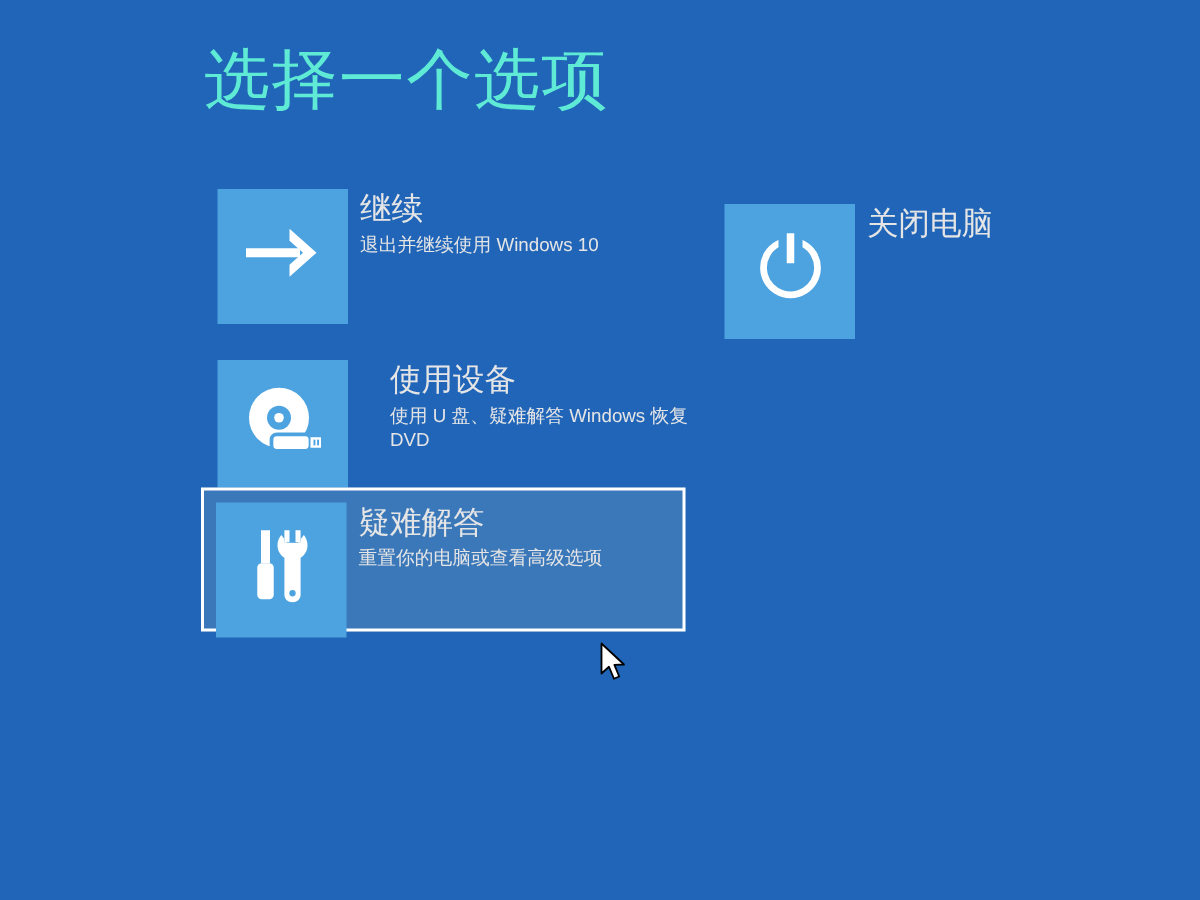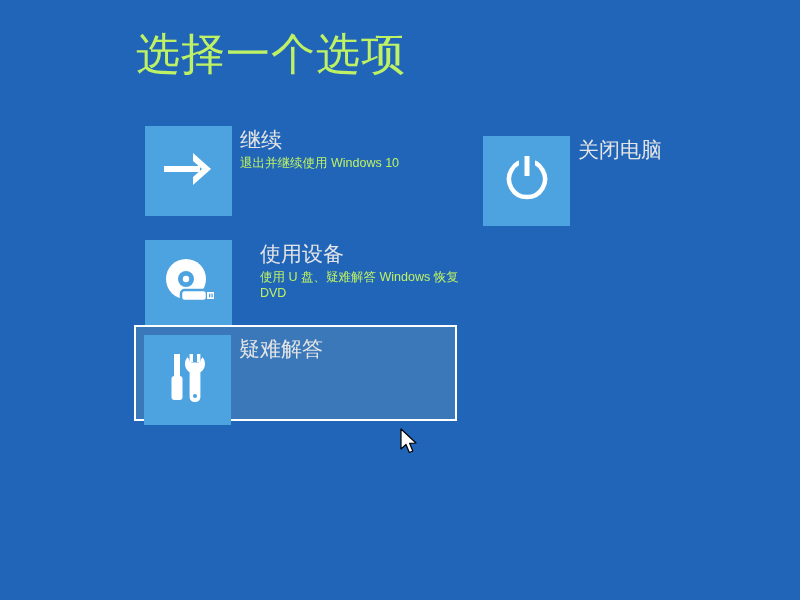--- a/index.html
+++ b/index.html
@@ -17,21 +17,21 @@
     -webkit-font-smoothing: antialiased;
   }
 
   
   #page-title {
     position: absolute;
     left: 136px;
     top: 28px;
     font-size: 44px;
     line-height: 1.18;
-    color: #bef264;
+    color: #5eead4;
     font-weight: 400;
     letter-spacing: 1px;
     white-space: nowrap;
   }
 
   
   .option-row {
     position: absolute;
     display: flex;
     align-items: flex-start;
@@ -60,21 +60,21 @@
     padding-top: 1px;
   }
   .option-title {
     color: #e5e5e5;
     font-size: 21px;
     line-height: 26px;
     font-weight: 400;
     white-space: nowrap;
   }
   .option-sub {
-    color: #bef264;
+    color: #e5e5e5;
     font-size: 12.5px;
     line-height: 16px;
     font-weight: 400;
     max-width: 207px;
     margin-top: 2px;
   }
   .option-sub.nowrap { max-width: none; white-space: nowrap; }
 
   
   #row-continue { left: 145px; top: 126px; }
@@ -153,20 +153,21 @@
           <path d="M30 2 C24 2 20 6.5 20 12 C20 15.6 21.8 18.6 24.6 20.3 L24.6 45 C24.6 48 26.9 50 30 50 C33.1 50 35.4 48 35.4 45 L35.4 20.3 C38.2 18.6 40 15.6 40 12 C40 9.4 39.1 7 37.6 5.2 L33.6 10.4 L30 10.4 L26.4 10.4 L22.6 5.2 C24.1 3.2 26.9 2 30 2 Z" fill="#ffffff"></path>
           <rect x="24.6" y="2" width="10.8" height="8" fill="#4da3e0"></rect>
           <path d="M24.6 2 L24.6 10 L28 10 L28 2 Z" fill="#ffffff"></path>
           <path d="M32 2 L32 10 L35.4 10 L35.4 2 Z" fill="#ffffff"></path>
           <circle cx="30" cy="44" r="2.1" fill="#4da3e0"></circle>
         </svg>
       </span>
     </div>
     <div class="option-text">
       <div class="option-title">疑难解答</div>
+      <div class="option-sub nowrap">重置你的电脑或查看高级选项</div>
     </div>
   </div>
 
   <div class="option-row" id="row-shutdown">
     <div class="icon-tile">
       <span class="glyph">
         <svg width="50" height="50" viewBox="0 0 50 50" aria-hidden="true">
           <path d="M25 25 m 0 -18 a 18 18 0 1 0 0.01 0" fill="none" stroke="#ffffff" stroke-width="4.5" transform="rotate(0 25 25)"></path>
           <rect x="17" y="2" width="16" height="12" fill="#4da3e0"></rect>
           <rect x="22.5" y="2" width="5" height="20" fill="#ffffff"></rect>

